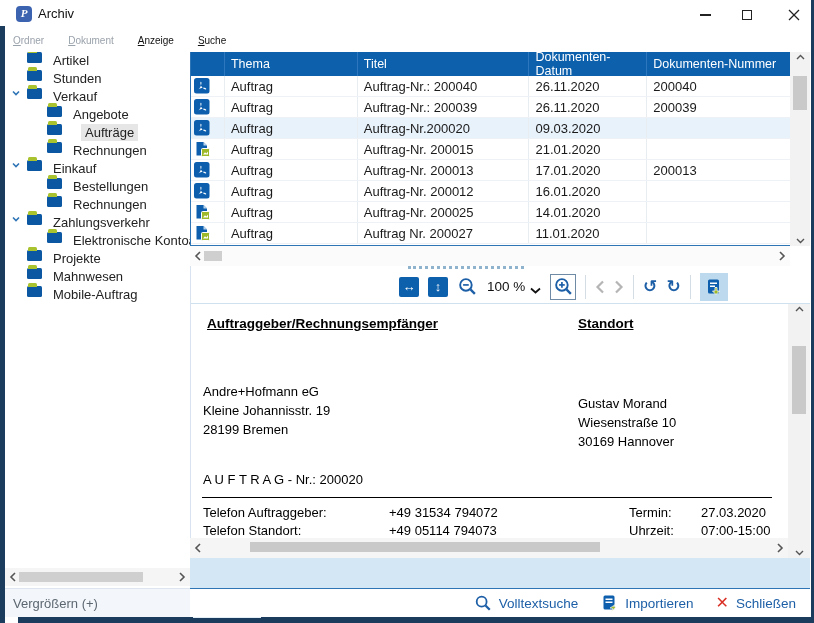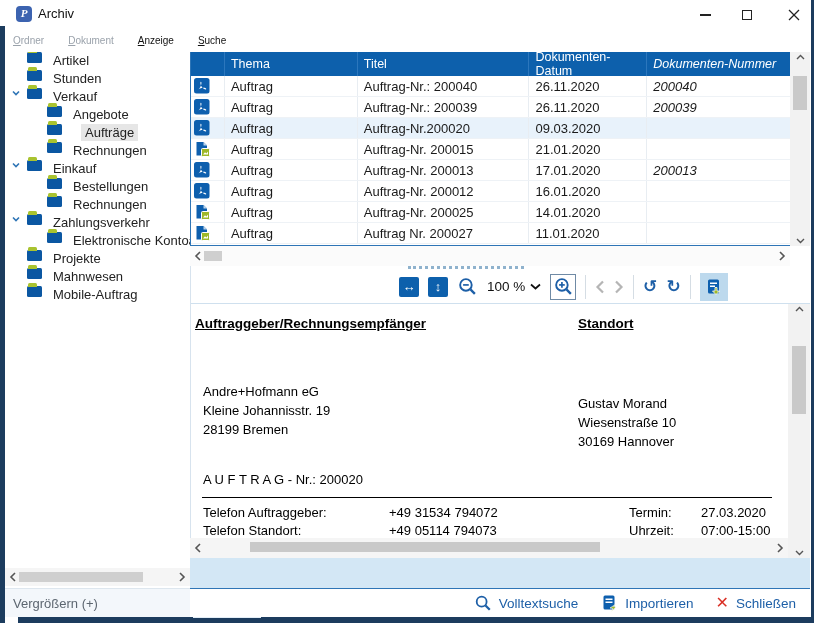--- a/index.html
+++ b/index.html
@@ -55,38 +55,38 @@
   
   #doc-table { left:190px; top:52px; width:600px; height:194px; border-left:1px solid #2e75b6; border-bottom:1px solid #2e75b6; background:#fff; overflow:hidden; }
   .thead { display:flex; background:#0d60ac; color:#fff; height:24px; align-items:center; font-size:12.5px; }
   .thead .c { padding-left:6px; height:100%; display:flex; align-items:center; border-right:1px solid #2c77bd; }
   .trowd { display:flex; height:21px; align-items:center; border-bottom:1px solid #eef2f6; font-size:13px; }
   .trowd .c { padding-left:6px; height:100%; display:flex; align-items:center; border-right:1px solid #e8edf2; overflow:hidden; white-space:nowrap; }
   .c.col-icon { width:34px; padding-left:3px; }
   .c.col-thema { width:133px; }
   .c.col-titel { width:172px; }
   .c.col-datum { width:118px; }
-  .c.col-nummer { width:143px; border-right:none !important;font-style:italic; }
+  .c.col-nummer { width:143px; border-right:none !important; }
   .trowd.selected { background:#e8f2fb; }
   .thead .col-icon { border-right:1px solid #2c77bd; }
 
   .vscroll { background:#f2f2f2; display:flex; flex-direction:column; align-items:center; justify-content:space-between; padding:2px 0; }
   #table-vscroll { left:790px; top:52px; width:20px; height:194px; }
   #table-vscroll .vthumb { top:24px; height:34px; }
   .vthumb { position:absolute; left:3px; width:14px; background:#c9c9c9; }
   #table-hscroll { left:190px; top:246px; width:600px; height:20px; background:#fbfbfb; }
   #table-hscroll .sthumb { left:14px; width:18px; top:5px; }
 
   
   #splitter { left:408px; top:266px; width:116px; height:4px; border-top:3px dotted #8fb2cd; }
 
   
   #ptoolbar { left:191px; top:270px; width:619px; height:34px; background:#fff; border-bottom:1px solid #cfe0ee; display:flex; align-items:center; padding-left:208px; gap:9px; }
   .tbtn-solid { width:20px; height:20px; background:#0d60ac; border-radius:2px; color:#fff; display:flex; align-items:center; justify-content:center; font-size:13px; font-weight:bold; }
-  #zoom-level { display:flex; align-items:center; gap:5px; color:#111; font-size:13.5px; }
+  #zoom-level { display:flex; align-items:flex-end; gap:5px; color:#111; font-size:13.5px; }
   #zoomin-wrap { width:26px; height:26px; border:1px solid #6f8aa5; display:flex; align-items:center; justify-content:center; background:#fff; }
   .vsep { width:1px; height:24px; background:#d5dde4; }
   .rot { color:#1d5fa7; font-size:17px; font-weight:bold; line-height:1; }
   #export-btn { width:28px; height:28px; background:#bdd9ed; display:flex; align-items:center; justify-content:center; }
 
   
   #preview { left:191px; top:304px; width:595px; height:234px; background:#fff; overflow:hidden; }
   .doc { position:absolute; color:#000; font-size:13px; }
   .doc-h { font-weight:bold; text-decoration:underline; font-size:13.5px; }
   .addr div { line-height:19px; }
@@ -432,21 +432,21 @@
     <svg width="18" height="18" viewBox="0 0 18 18">
         <rect x="3" y="1.5" width="11" height="14" rx="1.5" fill="#0d5fae"></rect>
         <rect x="5" y="4.5" width="7" height="1.5" fill="#fff"></rect>
         <rect x="5" y="7.5" width="5" height="1.5" fill="#fff"></rect>
         <path d="M12 9.5 v3.5 h2.5 l-3.5 3.5 -3.5-3.5 h2.5 v-3.5 z" fill="#9db829" stroke="#fff" stroke-width="0.8"></path>
       </svg>
   </div>
 </div>
 
 <div class="abs" id="preview">
-  <div class="doc doc-h" style="left:4px; top:12px;">Auftraggeber/Rechnungsempfänger</div>
+  <div class="doc doc-h" style="left:16px; top:12px;">Auftraggeber/Rechnungsempfänger</div>
   <div class="doc doc-h" style="left:387px; top:12px;">Standort</div>
   <div class="doc addr" style="left:12px; top:78px;">
     <div>Andre+Hofmann eG</div>
     <div>Kleine Johannisstr. 19</div>
     <div>28199 Bremen</div>
   </div>
   <div class="doc addr" style="left:387px; top:90px;">
     <div>Gustav Morand</div>
     <div>Wiesenstraße 10</div>
     <div>30169 Hannover</div>

